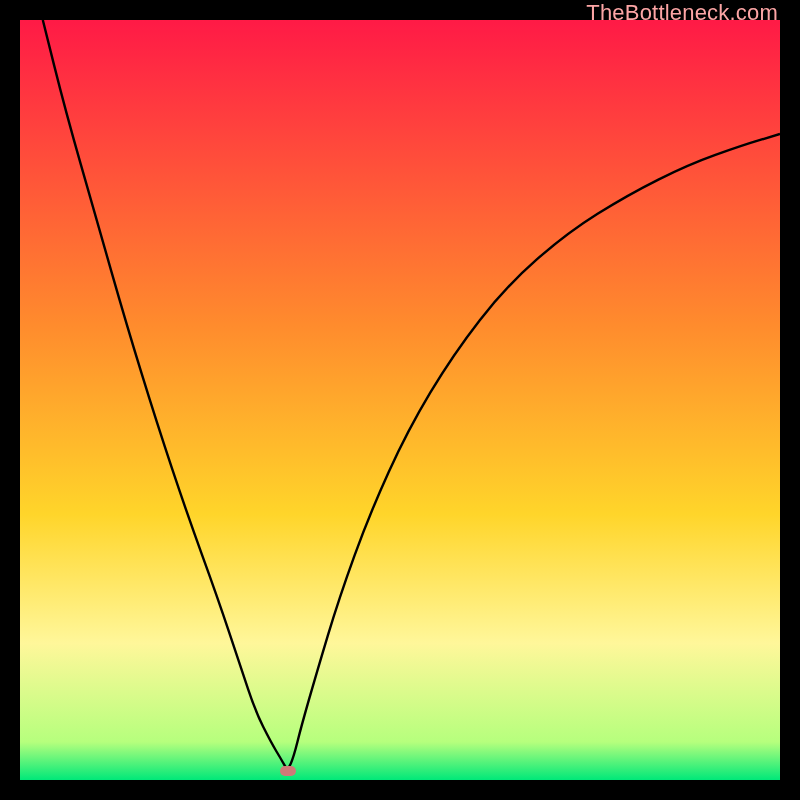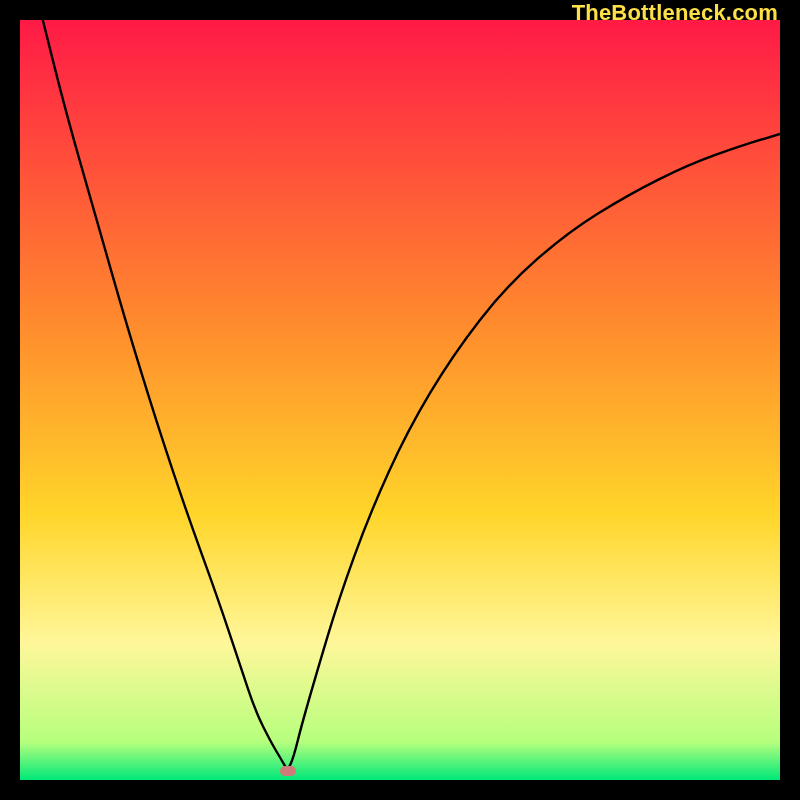--- a/index.html
+++ b/index.html
@@ -16,23 +16,23 @@
     left: 20px;
     top: 20px;
     width: 760px;
     height: 760px;
     box-sizing: border-box;
   }
   .watermark {
     position: absolute;
     top: 0px;
     right: 22px;
-    color: #fde047;
+    color: #fca5a5;
     font-size: 22px;
-    font-weight: 700;
+    font-weight: 400;
     letter-spacing: 0.2px;
   }
   svg {
     display: block;
   }
   .marker {
     position: absolute;
     width: 16px;
     height: 10px;
     background: #cf7a78;

